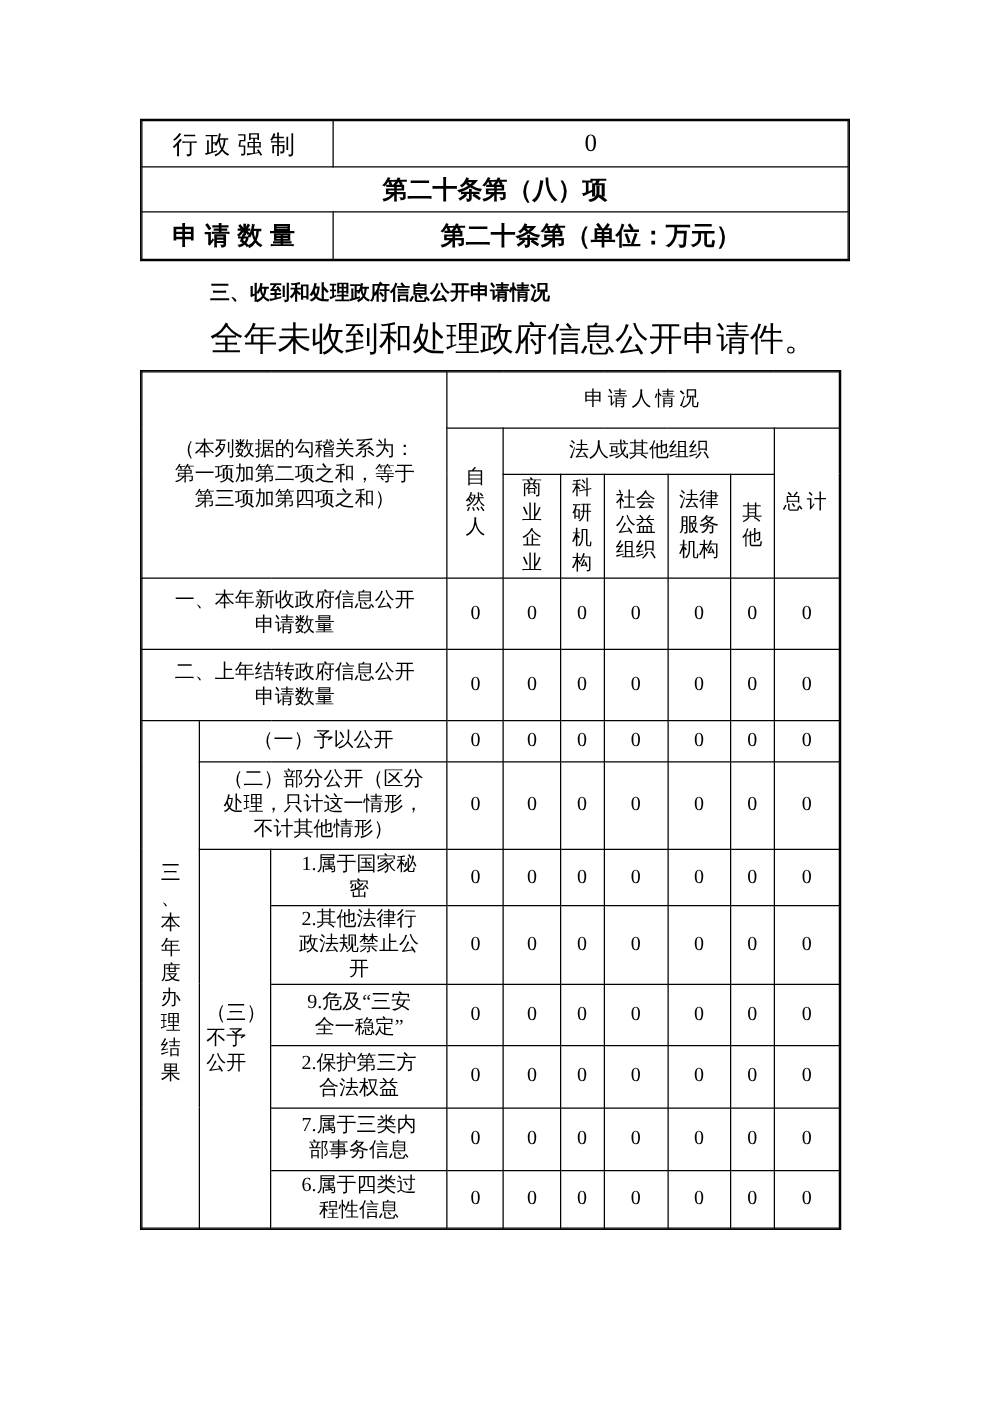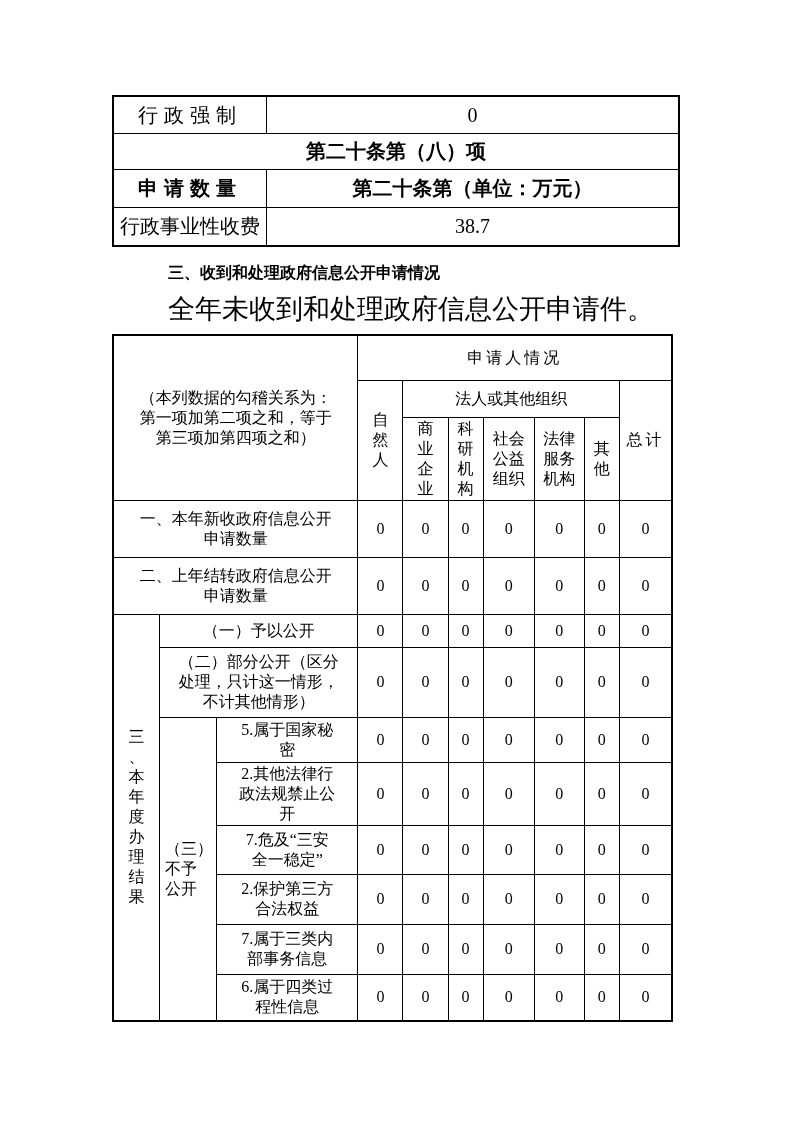--- a/index.html
+++ b/index.html
@@ -69,24 +69,20 @@
         <tr style="height:37px">
       <td class="fee-label-spaced">行政强制</td>
       <td>0</td>
     </tr>
     <tr style="height:36px">
       <td colspan="2" class="bold-hei">第二十条第（八）项</td>
     </tr>
     <tr style="height:38px">
       <td class="bold-hei fee-label-spaced">申请数量</td>
       <td class="bold-hei">第二十条第（单位：万元）</td>
-    </tr>
-    <tr style="height:38px">
-      <td>行政事业性收费</td>
-      <td>38.7</td>
     </tr>
   </tbody>
     </table>
 
   <div class="section-heading">三、收到和处理政府信息公开申请情况</div>
   <div class="note-paragraph">全年未收到和处理政府信息公开申请件。</div>
 
   <table class="apply-table">
     <colgroup>
       <col style="width:46px">
@@ -188,21 +184,21 @@
       <td class="count">0</td>
       <td class="count">0</td>
       <td class="count">0</td>
       <td class="count">0</td>
     </tr>
 
     <tr style="height:45px">
       <td rowspan="6" class="prewrap refuse-group">（三）
 不予
 公开</td>
-      <td class="prewrap">5.属于国家秘
+      <td class="prewrap">1.属于国家秘
 密</td>
       <td class="count">0</td>
       <td class="count">0</td>
       <td class="count">0</td>
       <td class="count">0</td>
       <td class="count">0</td>
       <td class="count">0</td>
       <td class="count">0</td>
     </tr>
 
@@ -213,21 +209,21 @@
       <td class="count">0</td>
       <td class="count">0</td>
       <td class="count">0</td>
       <td class="count">0</td>
       <td class="count">0</td>
       <td class="count">0</td>
       <td class="count">0</td>
     </tr>
 
     <tr style="height:49px">
-      <td class="prewrap">7.危及“三安
+      <td class="prewrap">9.危及“三安
 全一稳定”</td>
       <td class="count">0</td>
       <td class="count">0</td>
       <td class="count">0</td>
       <td class="count">0</td>
       <td class="count">0</td>
       <td class="count">0</td>
       <td class="count">0</td>
     </tr>
 

